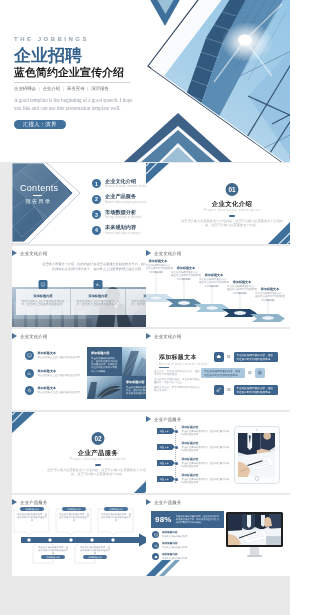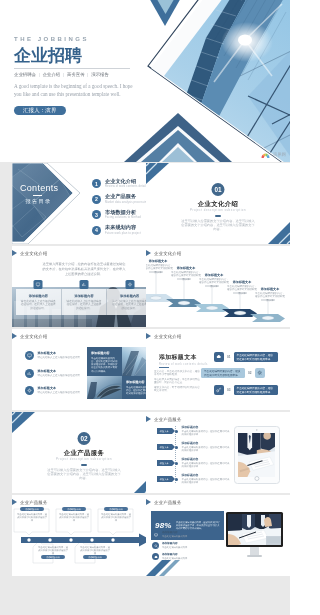--- a/index.html
+++ b/index.html
@@ -1,21 +1,21 @@
 <!DOCTYPE html>
 <html><head>
 <meta charset="utf-8">
 <title>PPT Template Preview</title>
 <style>
   html,body{margin:0;padding:0;background:#ffffff;}
   body{width:290px;height:615px;overflow:hidden;
        font-family:"Liberation Sans",sans-serif;
        -webkit-font-smoothing:antialiased;}
   .deck{position:relative;width:290px;height:615px;background:#e9e9e9;}
-  .slide{position:absolute;background:#fff;overflow:hidden;}
+  .slide{position:absolute;background:#fff;overflow:hidden;padding-left:28px;}
   .hero{left:0;top:0;width:290px;height:162px;}
   .sl{position:absolute;width:144px;height:81px;background:#fff;overflow:hidden;}
   .cL{left:12px;}
   .cR{left:146px;}
 
   
   .hero-svg{position:absolute;left:0;top:0;width:290px;height:162px;}
   .hero-txt{position:absolute;left:14px;top:36px;width:130px;}
   .eyebrow{font-size:6px;letter-spacing:2.5px;color:#97a4b0;font-weight:600;line-height:1;
            height:6px;}
@@ -139,22 +139,22 @@
   
   .tl-art{position:absolute;left:0;top:0;width:144px;height:81px;}
   .tl-box{position:absolute;width:36px;}
   .tl-pill{width:24px;height:4px;margin:0 auto;background:#4a7199;border-radius:2px;
            display:flex;align-items:center;justify-content:center;}
   .tl-pill span{font-size:2.2px;color:#fff;}
   .tl-bd{margin-top:1.5px;font-size:2.3px;color:#8f979f;line-height:3.2px;text-align:center;
          padding:0 3px;}
 
   
-  .sb{position:absolute;left:5px;top:16px;width:73px;height:29px;background:#3d648d;
-      display:flex;align-items:center;padding:0 4px;box-sizing:border-box;font-style:italic;}
+  .sb{position:absolute;left:5px;top:16px;width:73px;height:17px;background:#3d648d;
+      display:flex;align-items:center;padding:0 4px;box-sizing:border-box;}
   .sb-n{font-size:8px;font-weight:700;color:#fff;letter-spacing:.2px;flex:0 0 auto;}
   .sb-t{margin-left:4px;font-size:2.3px;color:#d7e3ee;line-height:3.1px;}
   .sl3{position:absolute;left:6px;top:36px;width:72px;}
   .sl3-i{display:flex;gap:3px;margin-bottom:4px;}
   .sl3-c{flex:0 0 7px;width:7px;height:7px;border-radius:50%;background:#3d648d;
          display:flex;align-items:center;justify-content:center;}
   .sl3-t b{display:block;font-size:2.6px;font-weight:600;color:#3a5773;line-height:3.3px;}
   .sl3-t p{margin:.5px 0 0;font-size:2.3px;color:#9aa2aa;line-height:3.1px;}
   .mon{position:absolute;left:80px;top:17px;width:57px;}
   .mon-b{width:57px;height:35px;background:#1f1f1f;border-radius:1.6px;padding:2px;
@@ -253,20 +253,21 @@
       <polygon points="178,113 232,162 124,162" fill="#3e6287"></polygon>
       <polygon points="178,126 220,162 136,162" fill="#f7f9fb"></polygon>
       <polygon points="178,130 215,162 141,162" fill="#547fa4"></polygon>
       <polygon points="178,143 197,162 159,162" fill="#f7f9fb"></polygon>
       <polygon points="178,147 194,162 162,162" fill="#9cbfd6"></polygon>
     </svg>
 
     <div class="hero-txt">
       <div class="eyebrow">THE JOBBINGS</div>
       <div class="h-title">企业招聘</div>
+      <div class="h-sub">蓝色简约企业宣传介绍</div>
       <div class="h-rule"></div>
       <div class="h-tags">
         <span>企业招聘会</span>
           <i>|</i>
         <span>企业介绍</span>
           <i>|</i>
         <span>商务宣传</span>
           <i>|</i>
         <span>演示报告</span>
       </div>

